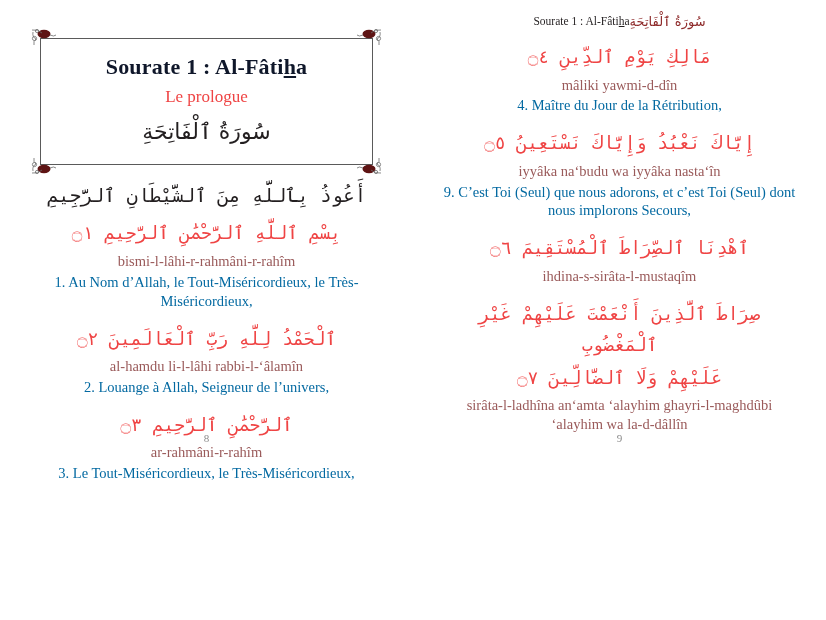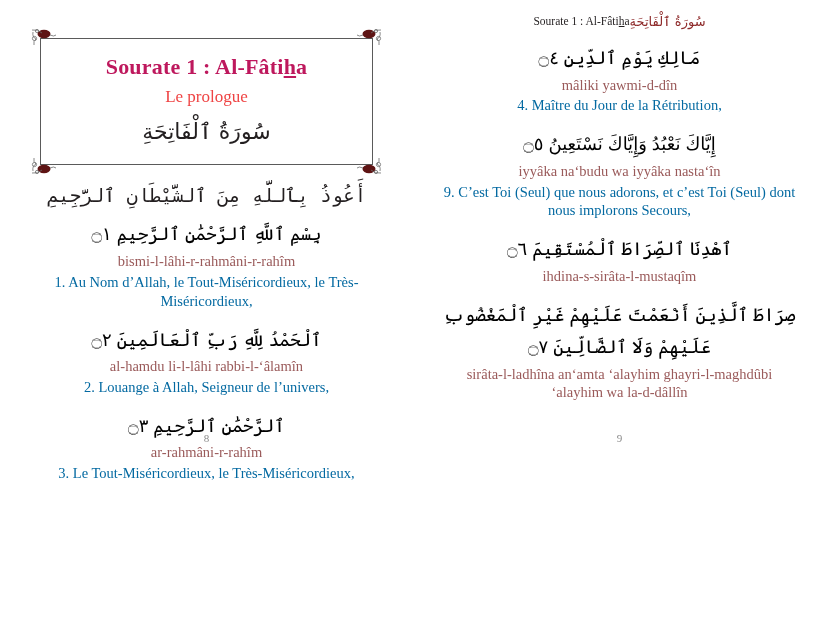--- a/index.html
+++ b/index.html
@@ -38,21 +38,21 @@
     pointer-events: none;
   }
   .corner.tl { top: -13px;  left: -13px;  }
   .corner.tr { top: -13px;  right: -13px; transform: scaleX(-1); }
   .corner.bl { bottom: -13px; left: -13px; transform: scaleY(-1); }
   .corner.br { bottom: -13px; right: -13px; transform: scale(-1,-1); }
 
   .surah-title {
     font-size: 22px;
     font-weight: bold;
-    color: #be185d;
+    color: #0f172a;
     letter-spacing: .2px;
     margin: 2px 0 8px 0;
     line-height: 1.1;
   }
   .surah-title .udl { text-decoration: underline; }
   .surah-subtitle {
     font-size: 17px;
     font-weight: normal;
     color: #ef4444;
     margin: 0 0 8px 0;
@@ -90,23 +90,23 @@
     font-size: 19px;
     line-height: 1.7;
     margin: 16px 0 6px 0;
     font-family: Liberation Mono, monospace;
   }
   .verse { text-align: center; margin-bottom: 14px; }
   .verse .ayah {
     direction: rtl;
     font-size: 18px;
     line-height: 1.75;
-    color: #000000;
+    color: #ef4444;
     margin-bottom: 1px;
-    font-family: Liberation Sans, sans-serif;
+    font-family: Liberation Mono, monospace;
   }
   .verse .translit {
     font-size: 14.5px;
     color: #9a5a5a;
     line-height: 1.3;
     margin-bottom: 2px;
   }
   .verse .trans {
     font-size: 14.5px;
     color: #0369a1;

